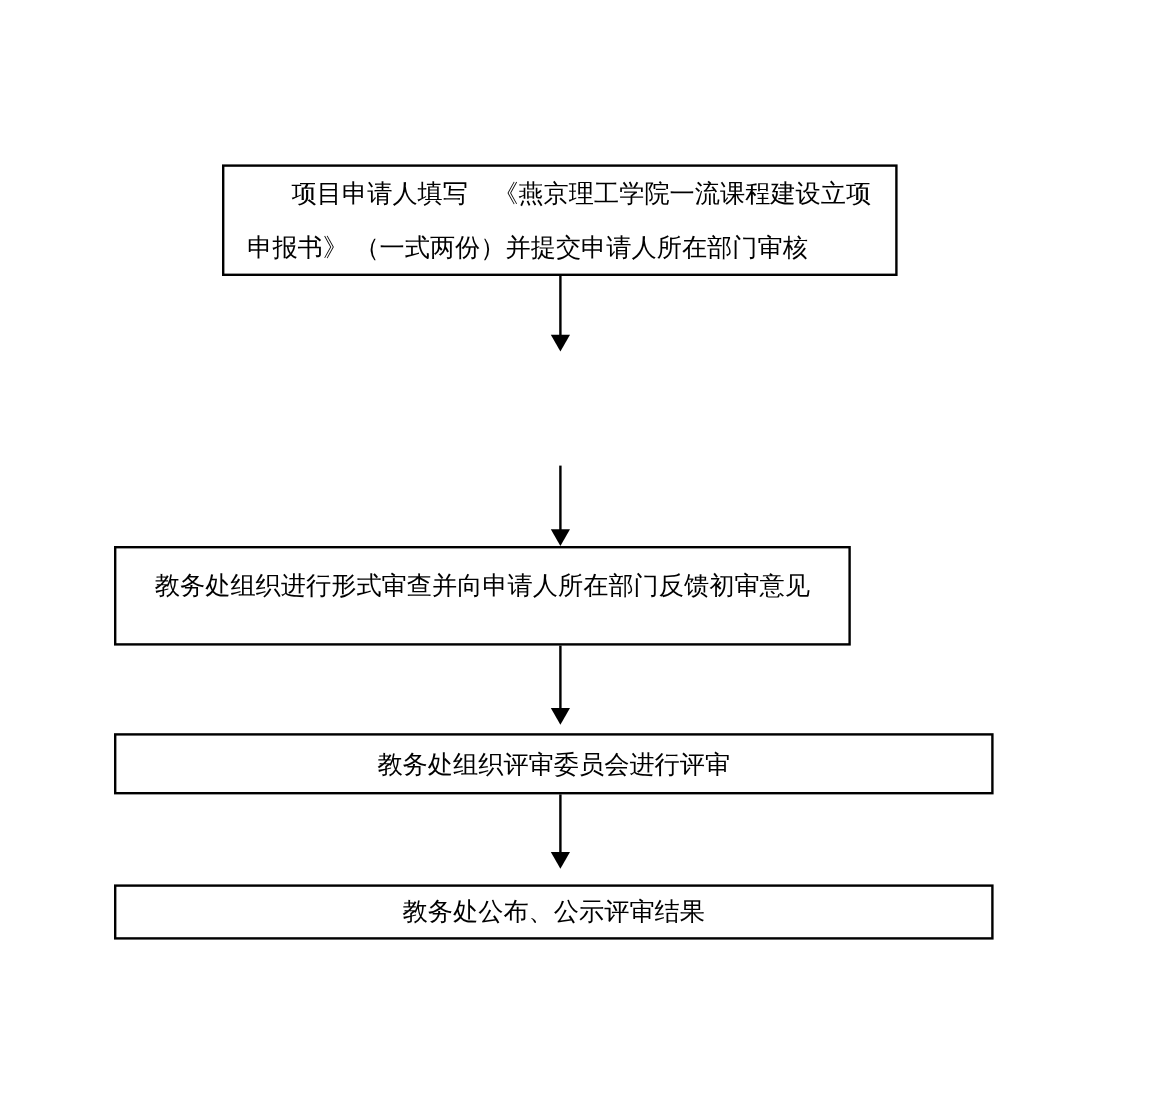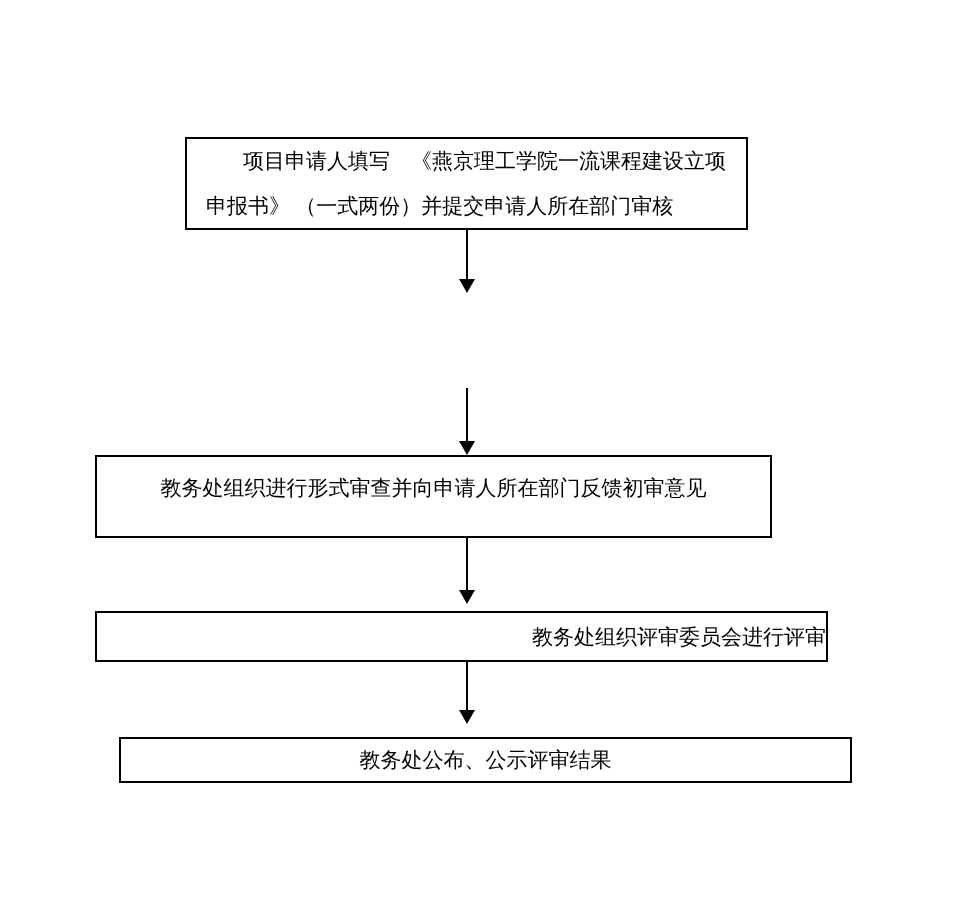--- a/index.html
+++ b/index.html
@@ -29,23 +29,23 @@
   }
   .flow-box .line {
     white-space: pre;
   }
   
   #box1 { left: 185px; top: 137px; width: 563px; height: 93px; }
   #box1 .line-0 { text-align: left; padding-left: 56px; }
   #box1 .line-1 { text-align: left; padding-left: 19px; }
   
   #box2 { left: 95px; top: 293px; width: 733px; height: 95px; text-align: center; }
-  #box3 { left: 95px; top: 455px; width: 677px; height: 83px; text-align: center; padding-bottom: 18px; }
-  #box4 { left: 95px; top: 611px; width: 733px; height: 51px; text-align: right; }
-  #box5 { left: 95px; top: 737px; width: 733px; height: 46px; text-align: center; margin-left: 24px; }
+  #box3 { left: 95px; top: 455px; width: 614px; height: 83px; text-align: center; padding-bottom: 18px; }
+  #box4 { left: 95px; top: 611px; width: 733px; height: 51px; text-align: center; }
+  #box5 { left: 95px; top: 737px; width: 733px; height: 46px; text-align: center; }
   #box3 .line, #box4 .line, #box5 .line { line-height: 24px; }
 
   
   .arrow {
     position: absolute;
     width: 20px;
     left: 457px;
   }
   .arrow .shaft {
     position: absolute;

